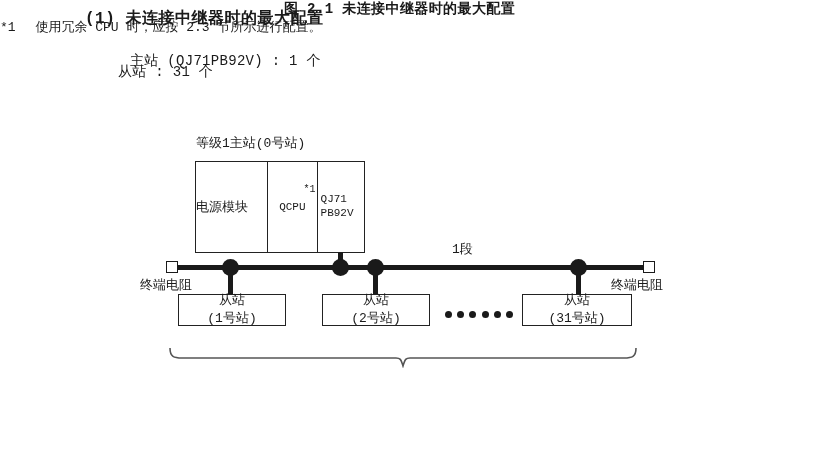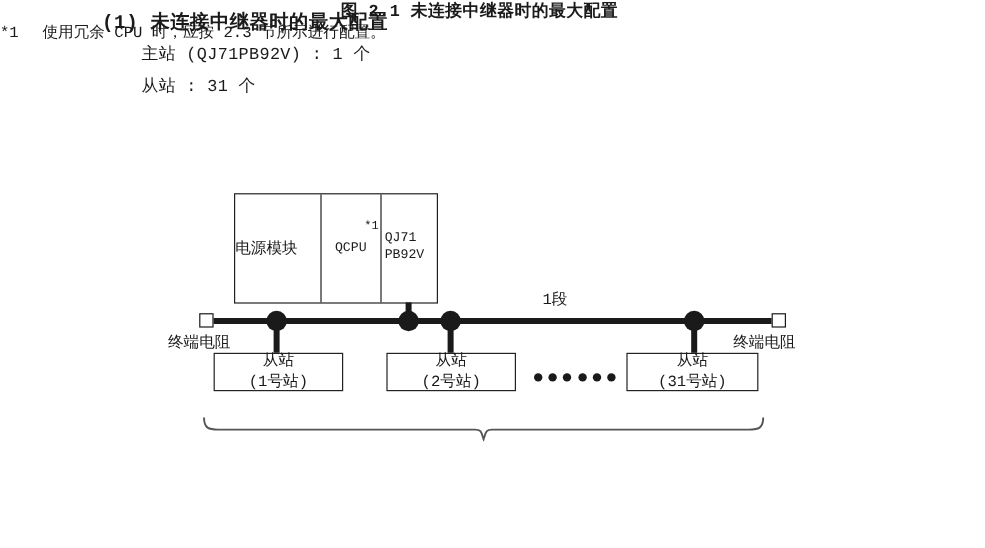--- a/index.html
+++ b/index.html
@@ -31,21 +31,21 @@
     letter-spacing: 0.5px;
     white-space: nowrap;
   }
   .sub-line {
     position: absolute;
     left: 118px;
     font-size: 14px;
     white-space: nowrap;
     letter-spacing: 0.3px;
   }
-  .sub-line-1 { top: 36px; }
+  .sub-line-1 { top: 52px; margin-left: 12px; }
   .sub-line-2 { top: 63px; }
 
   
   .diagram {
     position: absolute;
     left: 0;
     top: 0;
     width: 821px;
     height: 457px;
   }
@@ -266,20 +266,21 @@
   <div class="heading">
     <span>(1)</span>
     <span>未连接中继器时的最大配置</span>
   </div>
   <div class="sub-line sub-line-1">主站 (QJ71PB92V) : 1 个</div>
   <div class="sub-line sub-line-2">从站 : 31 个</div>
 
   <div class="diagram">
 
 
+    <div class="dg master-label">等级1主站(0号站)</div>
 
     <div class="dg rack">
       <div class="rack-cell cell-power">
         <span>电源模块</span>
       </div>
       <div class="rack-cell cell-cpu">
         <span>QCPU</span>
         <span class="footmark">*1</span>
       </div>
       <div class="rack-cell cell-net">

